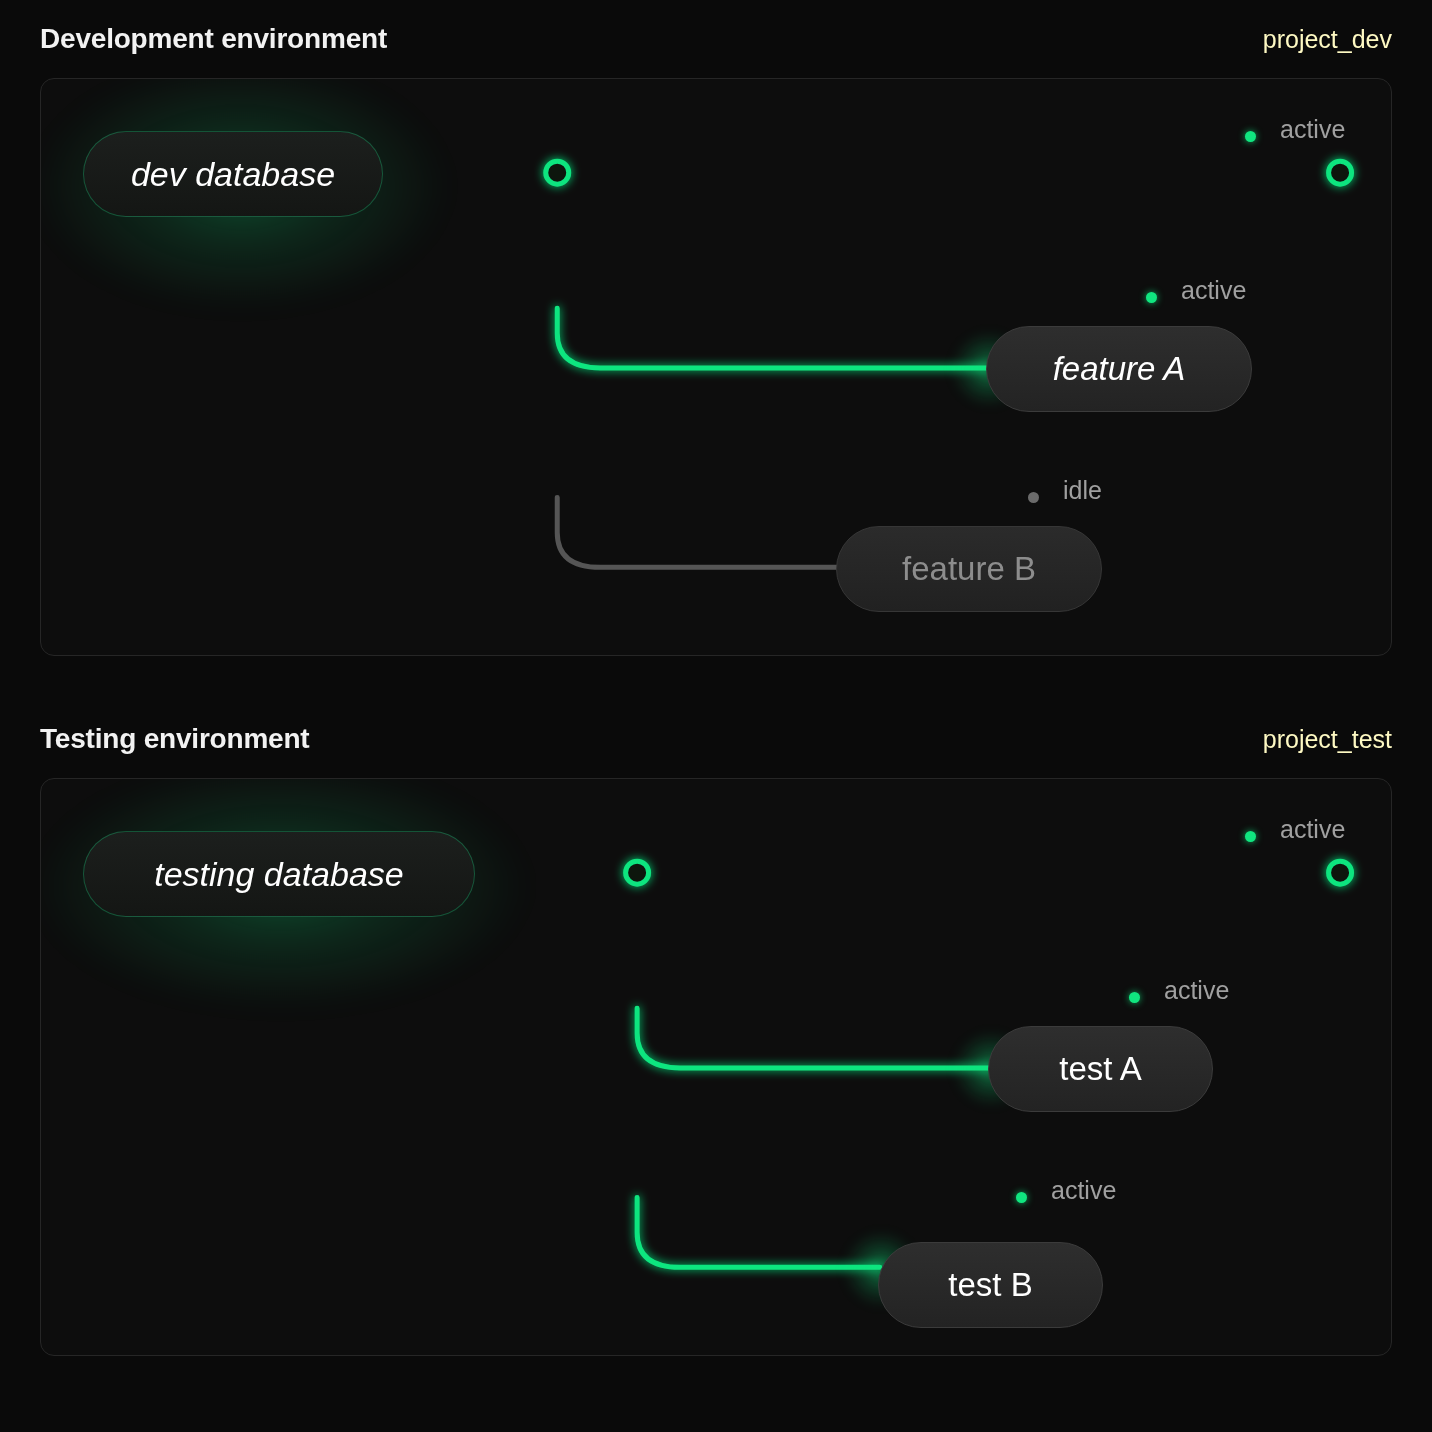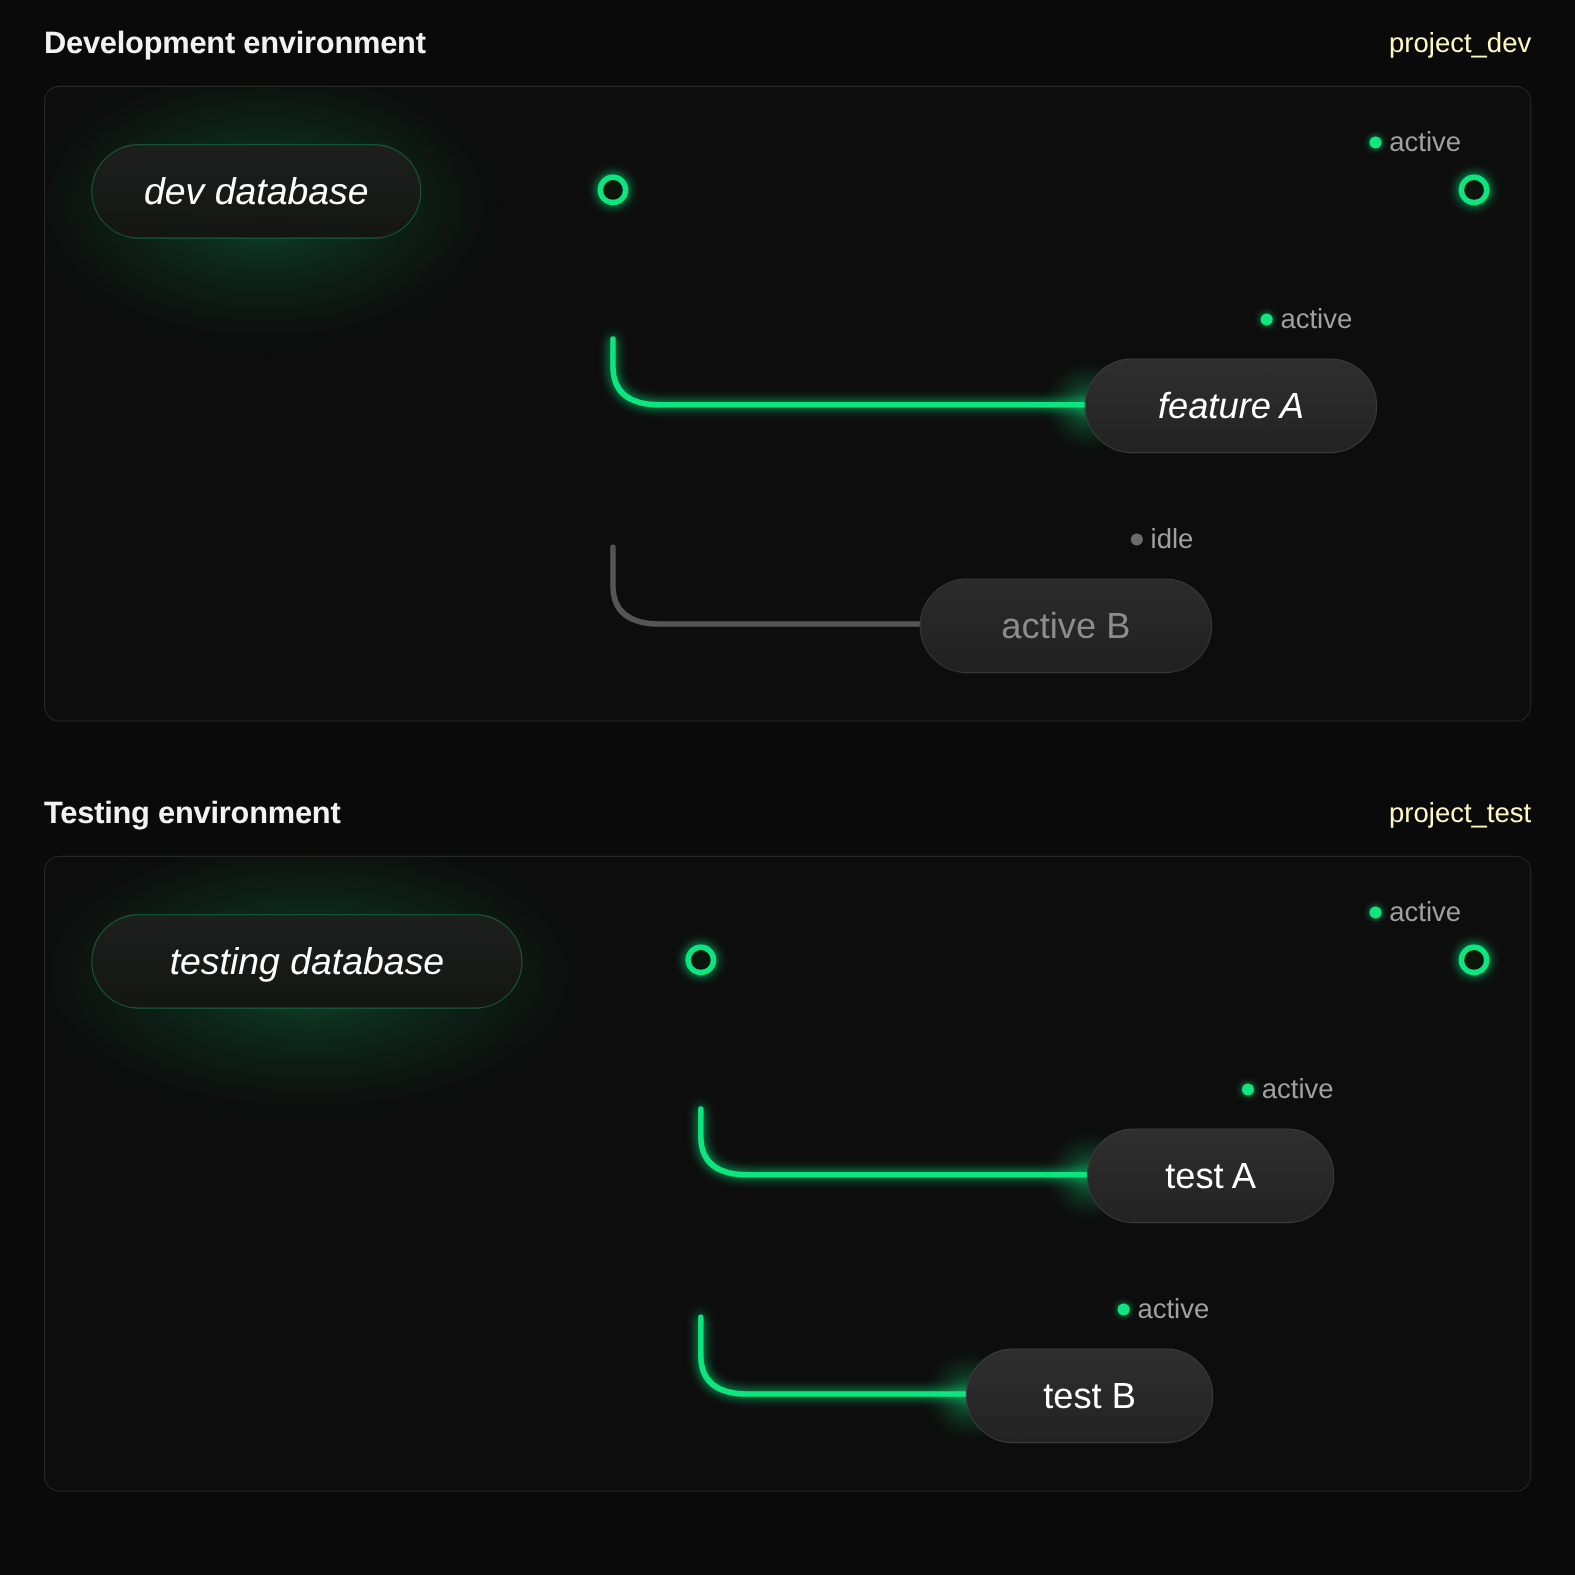--- a/index.html
+++ b/index.html
@@ -117,22 +117,22 @@
                 rgba(16,229,127,0.55) 0%,
                 rgba(16,229,127,0.22) 45%,
                 rgba(16,229,127,0) 100%);
     filter: blur(6px);
   }
 
   
   .status {
     position: absolute;
     display: flex;
-    align-items: center;
-    gap: 7px;
+    align-items: flex-end;
+    gap: 24px;
     z-index: 4;
     white-space: nowrap;
   }
   .status-dot {
     width: 11px; height: 11px;
     border-radius: 50%;
     flex: none;
   }
   .status-dot.on  { background: #10e57f; box-shadow: 0 0 7px rgba(16,229,127,0.75); }
   .status-dot.off { background: #6b6b6b; }
@@ -200,21 +200,21 @@
       <div class="port-glow" style="left:910px; top:252px;"></div>
       <div class="node node-leaf" style="left:945px; top:247px; width:266px; height:86px;font-style:italic;">
         <span class="node-label">feature A</span>
       </div>
       <div class="status" style="left:1105px; top:199px;">
         <span class="status-dot on"></span>
         <span class="status-text">active</span>
       </div>
 
       <div class="node node-leaf node-idle" style="left:795px; top:447px; width:266px; height:86px;">
-        <span class="node-label">active B</span>
+        <span class="node-label">feature B</span>
       </div>
       <div class="status" style="left:987px; top:399px;">
         <span class="status-dot off"></span>
         <span class="status-text">idle</span>
       </div>
 
     </div>
   </div>
 
   <div class="section" id="section-test">
@@ -263,21 +263,21 @@
       <div class="port-glow" style="left:912px; top:252px;"></div>
       <div class="node node-leaf" style="left:947px; top:247px; width:225px; height:86px;">
         <span class="node-label">test A</span>
       </div>
       <div class="status" style="left:1088px; top:199px;">
         <span class="status-dot on"></span>
         <span class="status-text">active</span>
       </div>
 
       <div class="port-glow" style="left:802px; top:452px;"></div>
-      <div class="node node-leaf" style="left:837px; top:447px; width:225px; height:86px;">
+      <div class="node node-leaf" style="left:837px; top:463px; width:225px; height:86px;">
         <span class="node-label">test B</span>
       </div>
       <div class="status" style="left:975px; top:399px;">
         <span class="status-dot on"></span>
         <span class="status-text">active</span>
       </div>
 
     </div>
   </div>
 

